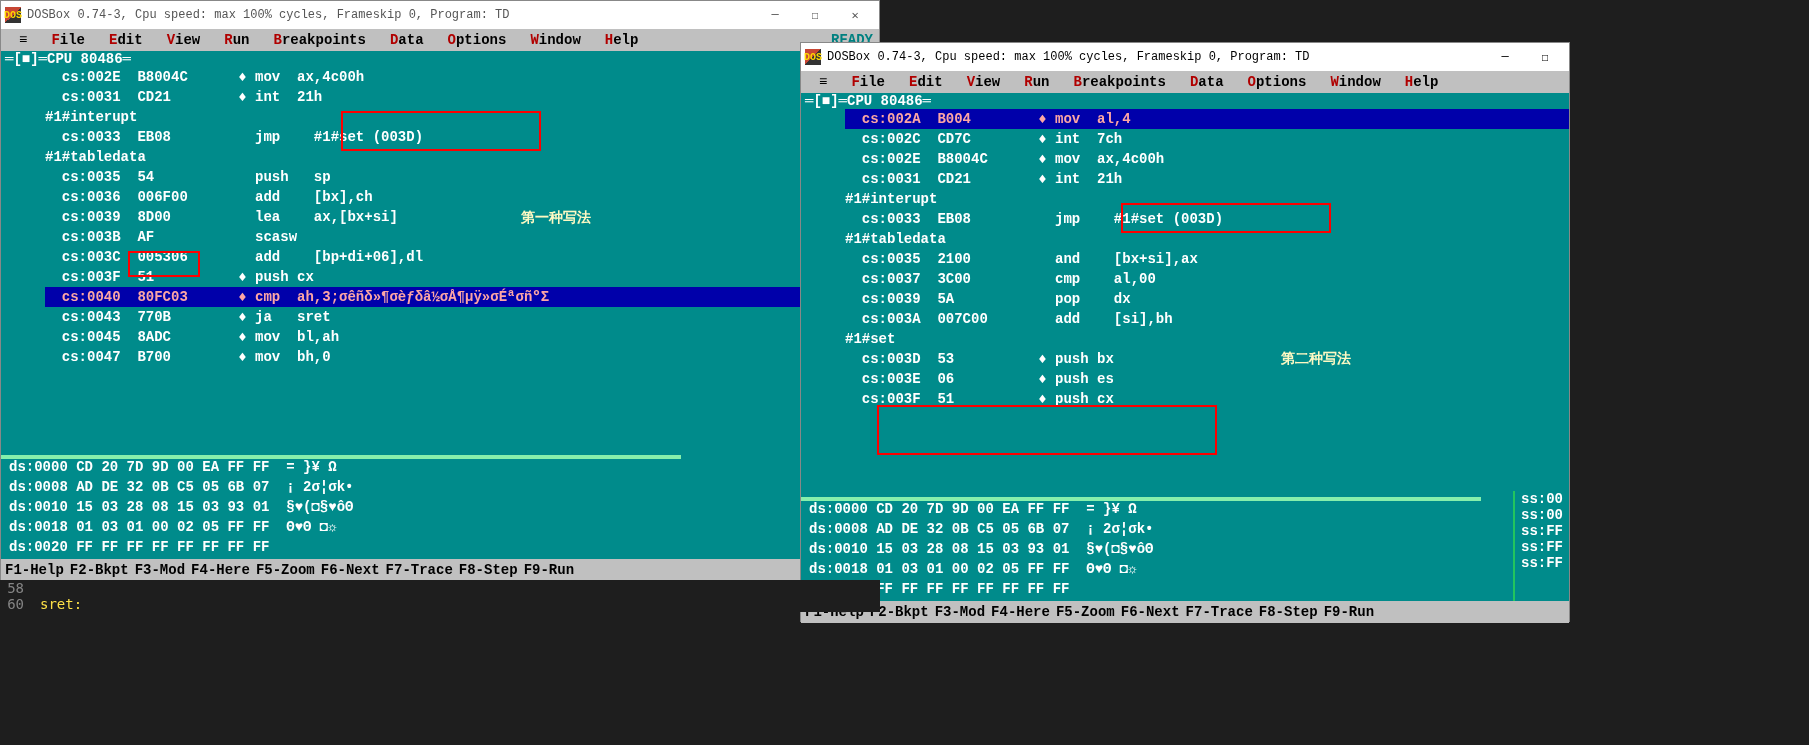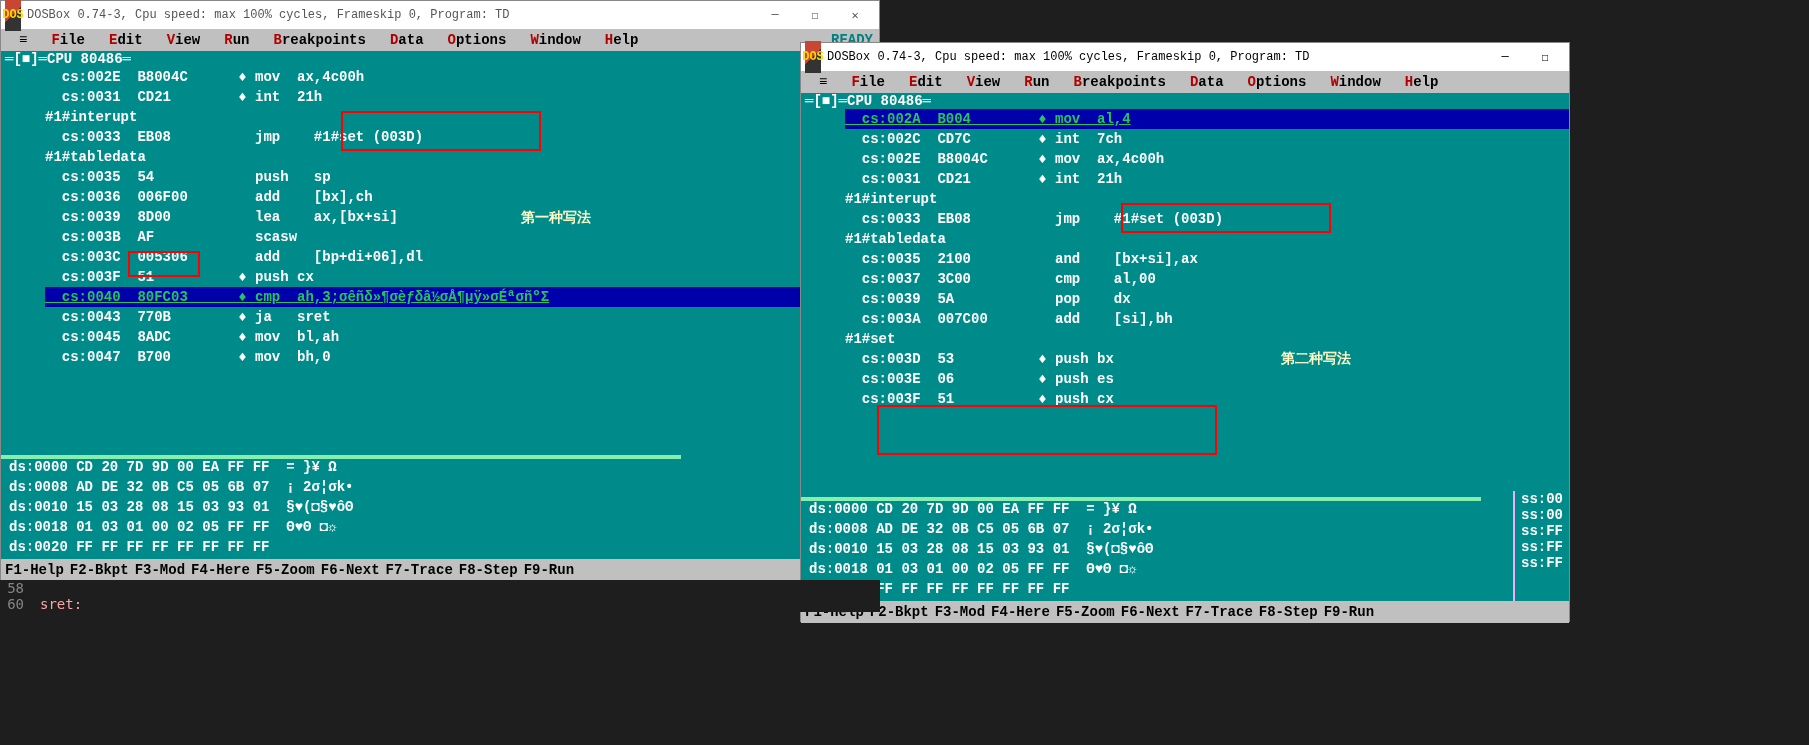--- a/index.html
+++ b/index.html
@@ -20,24 +20,24 @@
   height: 28px;
   background: #fff;
   display: flex;
   align-items: center;
   padding: 0 4px;
   font-size: 12px;
   color: #555;
 }
 .titlebar.active { color: #000; }
 .dosbox-icon {
-  width: 16px; height: 32px;
+  width: 16px; height: 16px;
   background: linear-gradient(135deg, #c74634 50%, #333 50%);
   margin-right: 6px;
-  font-size: 12px;
+  font-size: 10px;
   color: #ffd700;
   display: inline-flex;
   align-items: center;
   justify-content: center;
   font-weight: bold;
 }
 .title-text { flex: 1; }
 .win-controls { display: flex; gap: 0; }
 .win-btn {
   width: 40px; height: 26px;
@@ -76,22 +76,21 @@
 }
 .cpu-header .num3 { float: right; color: #00ff00; }
 .code-pane {
   padding: 0 0;
   white-space: pre;
   margin-left: 44px;
 }
 .code-line { height: 20px; display: flex; align-items: center; }
 .code-line.selected {
   background: #0000aa;
-  color: #22c55e;
-  text-decoration: underline;
+  color: #fca5a5;
 }
 .regs-pane {
   position: absolute;
   right: 0;
   top: 18px;
   background: #008b8b;
   padding: 0 6px;
   border-left: 2px solid #fff;
 }
 .regs-pane div { height: 20px; }
@@ -108,21 +107,21 @@
 .dump-pane {
   padding: 0 8px;
   white-space: pre;
   border-top: 4px solid #86efac;
 }
 .dump-line { height: 20px; }
 .stack-pane {
   position: absolute;
   right: 0;
   background: #008b8b;
-  border-left: 2px solid #f0abfc;
+  border-left: 2px solid #22c55e;
   padding: 0 6px;
 }
 .fkeys {
   background: #c0c0c0;
   height: 22px;
   display: flex;
   align-items: center;
   font-weight: bold;
   color: #000;
   padding: 0 4px;
@@ -139,21 +138,21 @@
   font-family: 'Consolas', monospace;
 }
 .editor .ln { display: flex; }
 .editor .lineno {
   width: 40px;
   text-align: right;
   color: #858585;
   padding-right: 16px;
 }
 .editor .code { color: #d4d4d4; }
-.editor .label { color: #fca5a5; }
+.editor .label { color: #fde047; }
 </style>
 </head>
 <body>
 
 <div class="dosbox-window" style="left:0;top:0;width:880px;height:580px;">
   <div class="titlebar">
     <span class="dosbox-icon">DOS</span>
     <span class="title-text">DOSBox 0.74-3, Cpu speed: max 100% cycles, Frameskip  0, Program:     TD</span>
     <div class="win-controls">
       <div class="win-btn">—</div>

